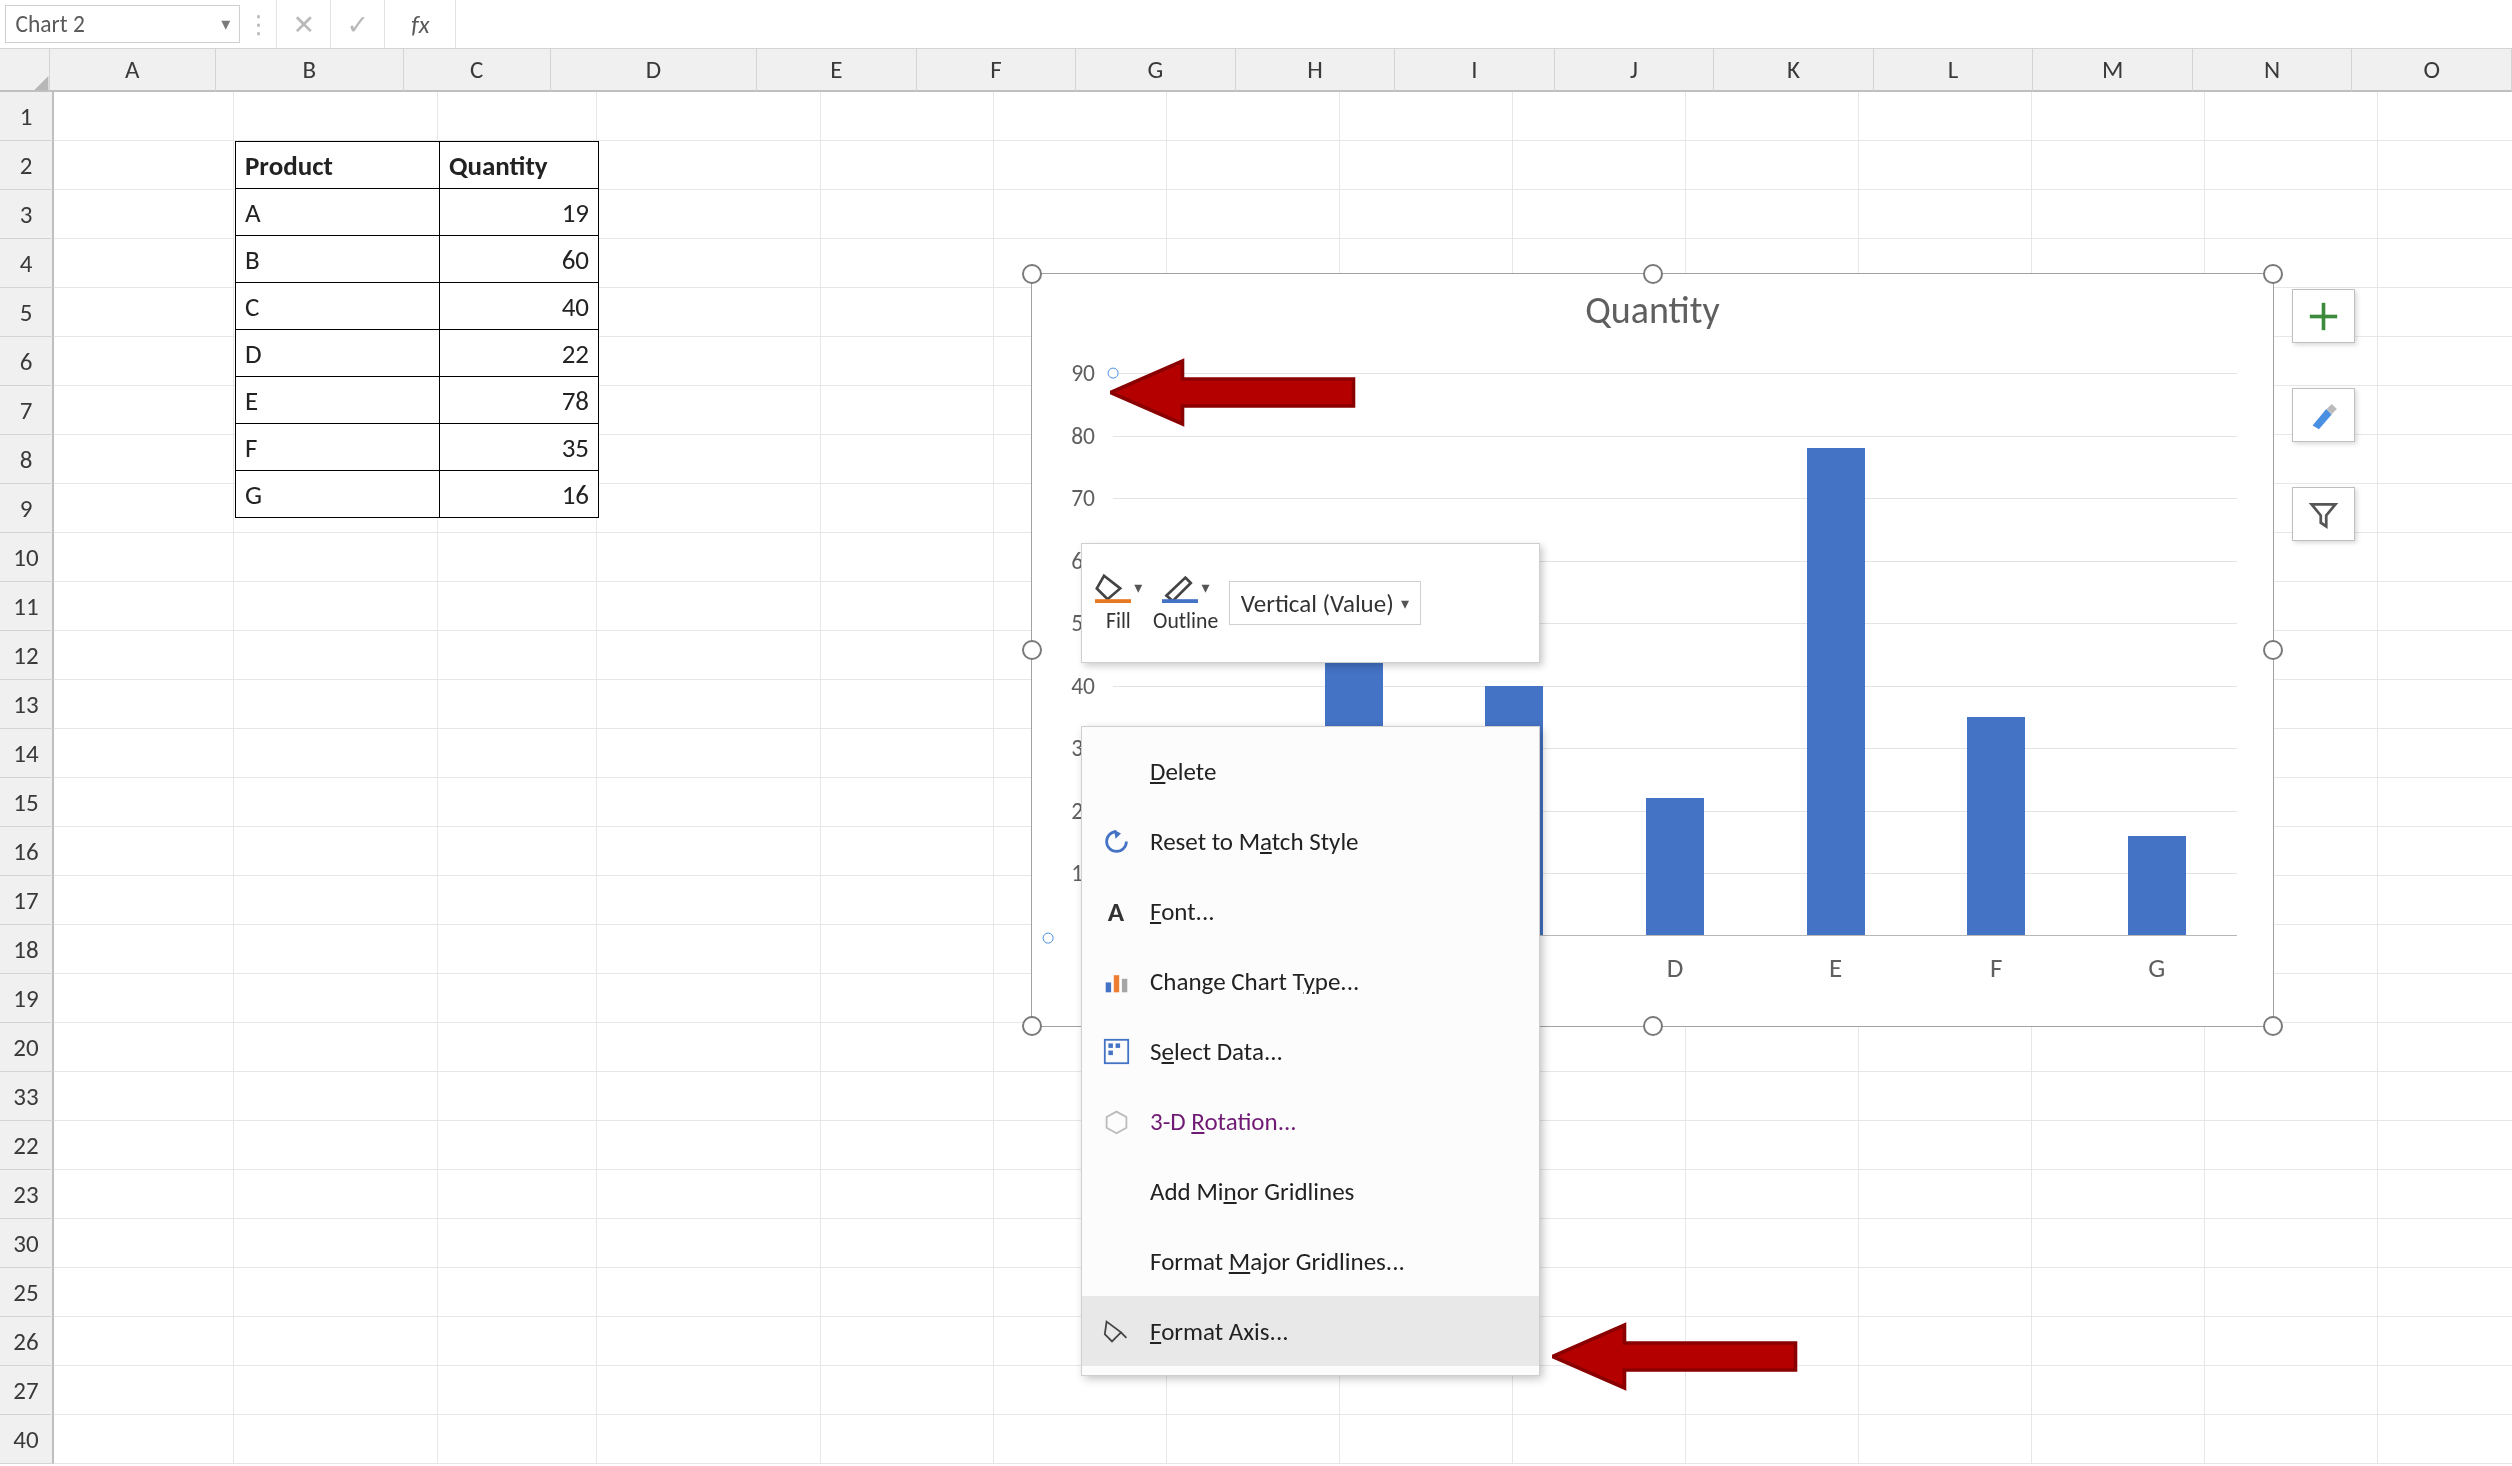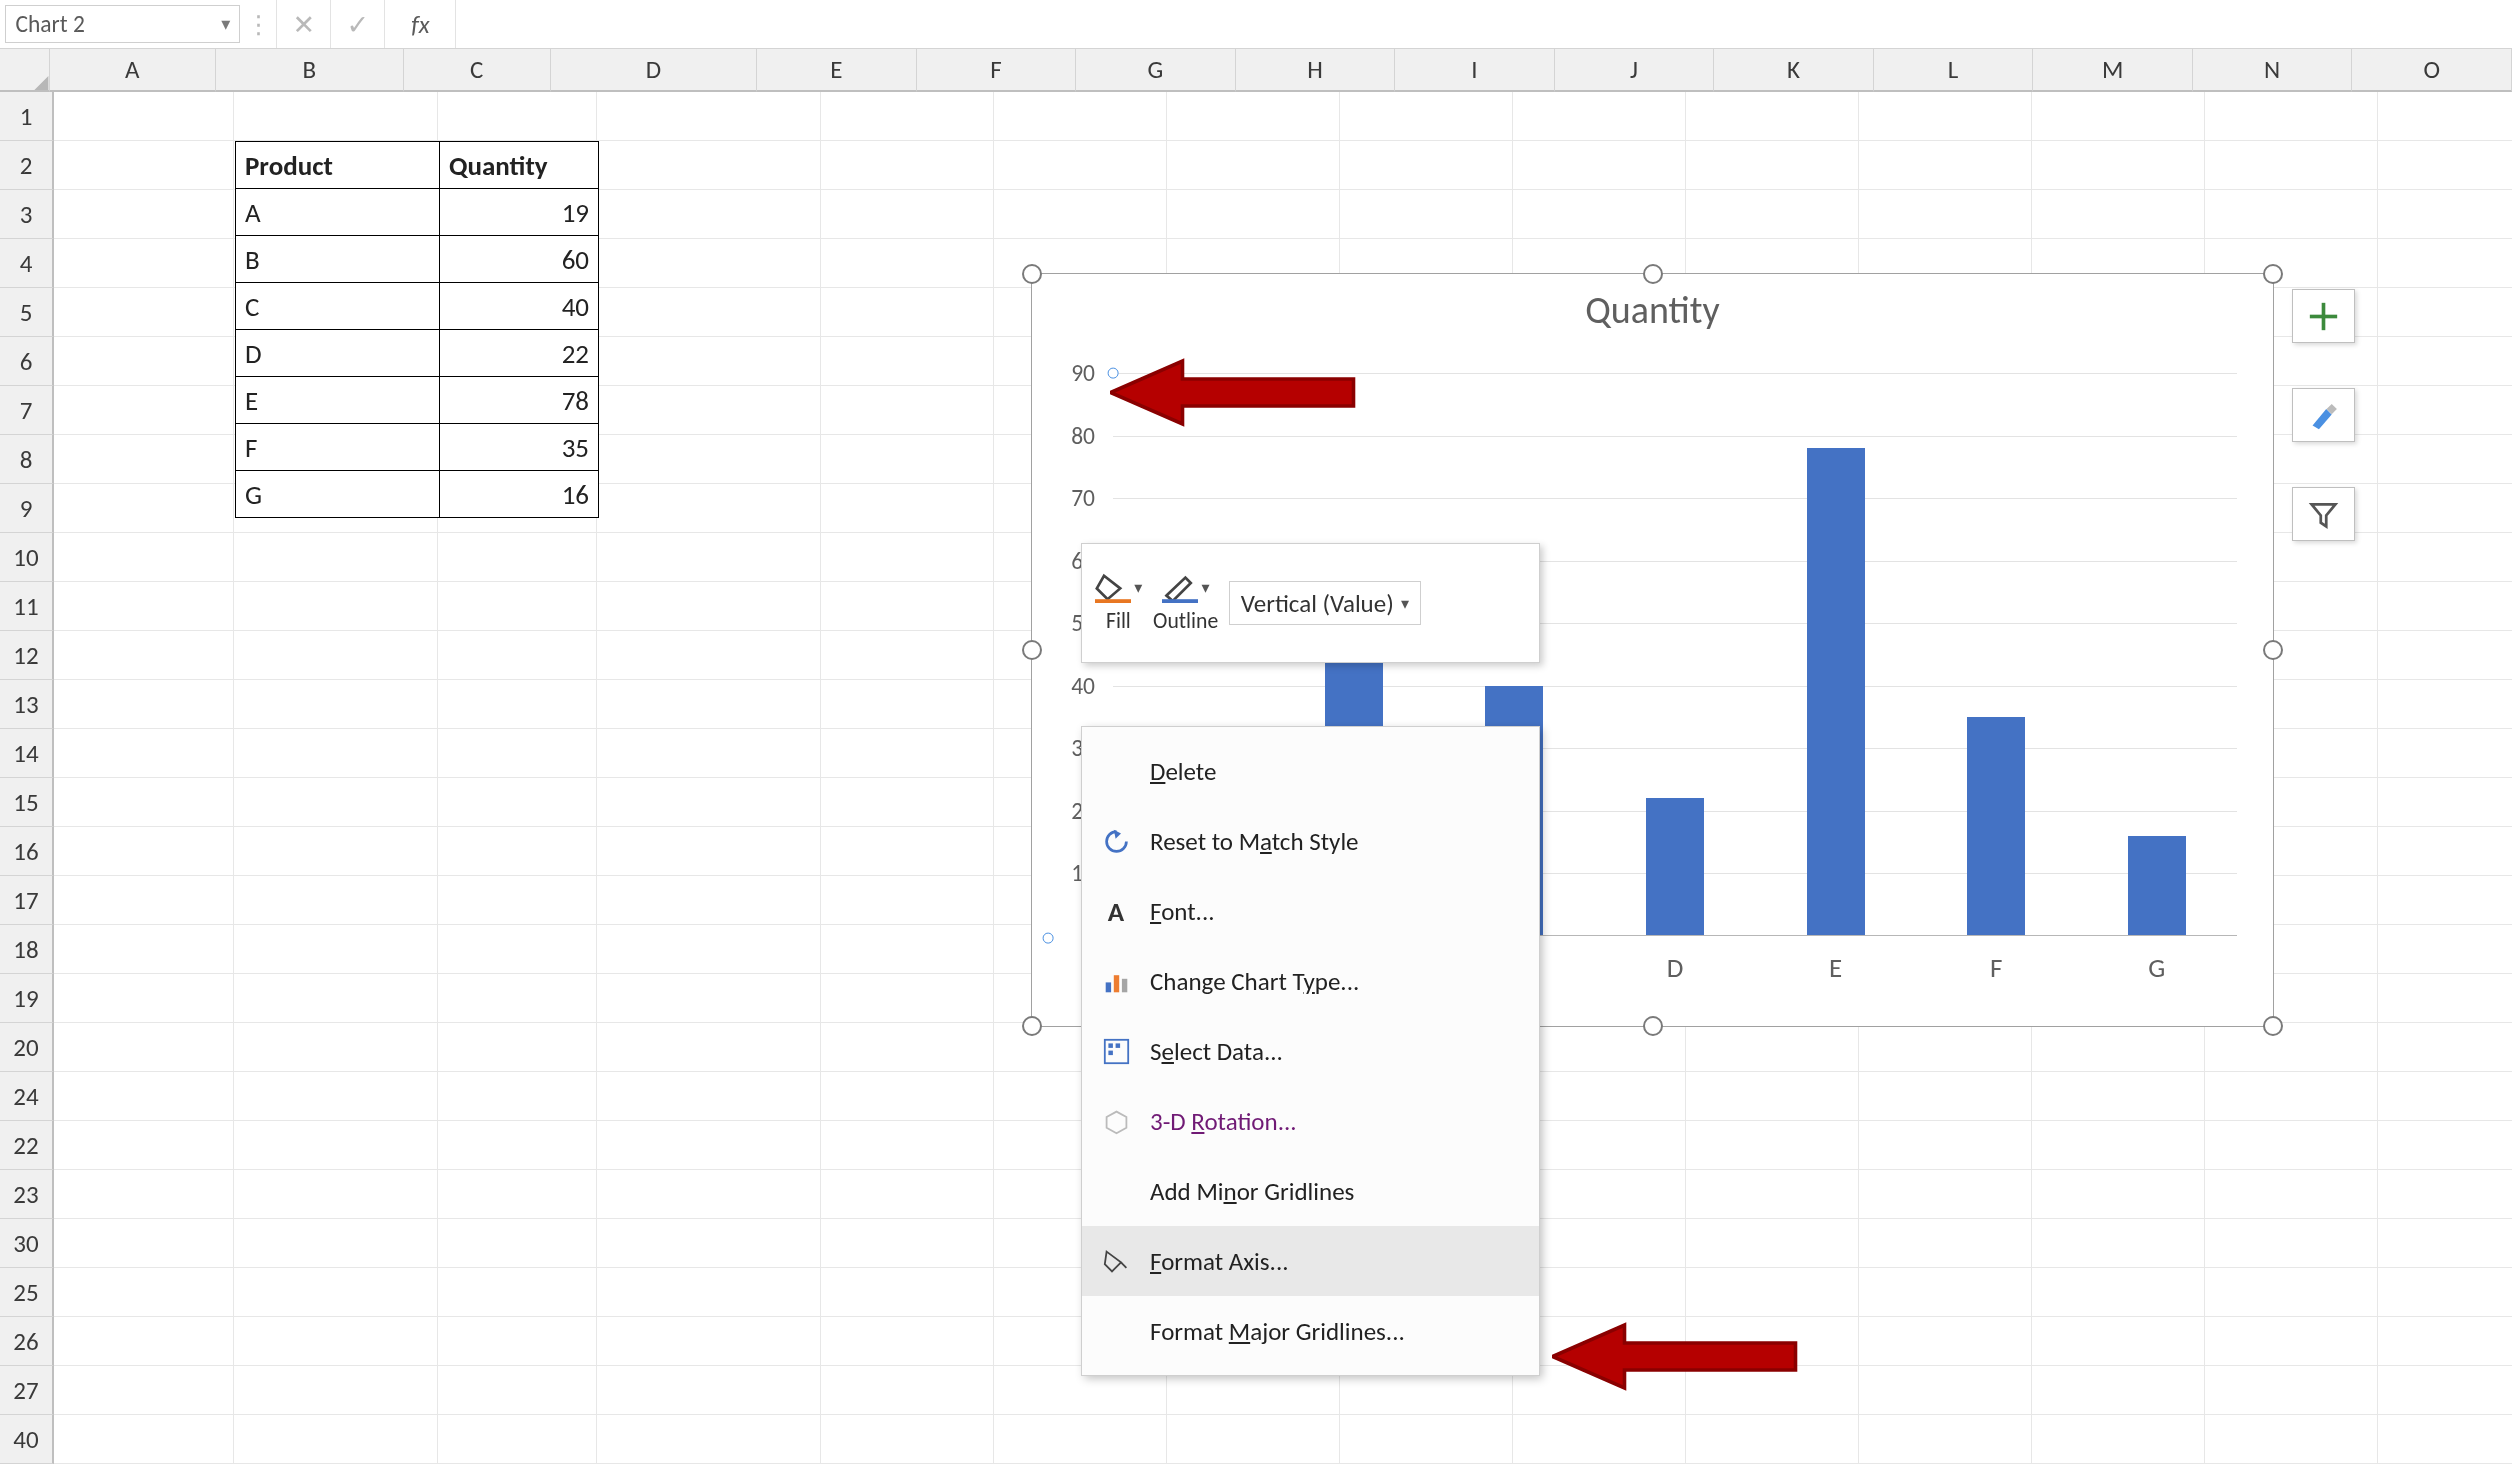--- a/index.html
+++ b/index.html
@@ -123,21 +123,21 @@
       <div class="row-h">11</div>
       <div class="row-h">12</div>
       <div class="row-h">13</div>
       <div class="row-h">14</div>
       <div class="row-h">15</div>
       <div class="row-h">16</div>
       <div class="row-h">17</div>
       <div class="row-h">18</div>
       <div class="row-h">19</div>
       <div class="row-h">20</div>
-      <div class="row-h">24</div>
+      <div class="row-h">33</div>
       <div class="row-h">22</div>
       <div class="row-h">23</div>
       <div class="row-h">30</div>
       <div class="row-h">25</div>
       <div class="row-h">26</div>
       <div class="row-h">27</div>
       <div class="row-h">40</div>
     </div>
   <div class="cells" id="cells">
       <div class="cell-row">
@@ -796,33 +796,33 @@
           <svg width="27" height="27" viewBox="0 0 30 30">
             <polygon points="4,10 15,4 26,10 26,22 15,28 4,22" fill="none" stroke="#bbb" stroke-width="2"></polygon>
           </svg>
         </div>
         <div class="ctx-label">3-D <u>R</u>otation...</div>
       </div>
       <div class="ctx-item">
         <div class="ctx-icon"></div>
         <div class="ctx-label">Add Mi<u>n</u>or Gridlines</div>
       </div>
+      <div class="ctx-item">
+        <div class="ctx-icon"></div>
+        <div class="ctx-label">Format <u>M</u>ajor Gridlines...</div>
+      </div>
       <div class="ctx-item highlight">
         <div class="ctx-icon">
           <svg width="27" height="27" viewBox="0 0 30 30">
             <polygon points="4,4 20,16 10,26 2,18" fill="none" stroke="#444" stroke-width="2"></polygon>
             <path d="M20 16 L26 22" stroke="#444" stroke-width="2"></path>
           </svg>
         </div>
         <div class="ctx-label"><u>F</u>ormat Axis...</div>
       </div>
-      <div class="ctx-item">
-        <div class="ctx-icon"></div>
-        <div class="ctx-label">Format <u>M</u>ajor Gridlines...</div>
-      </div>
     </div>
 
   <svg class="arrow" style="top:303px;left:1110px" width="253" height="81" viewBox="0 0 280 90">
     <polygon points="0,45 80,10 80,30 270,30 270,60 80,60 80,80" fill="#b50000" stroke="#8a0000" stroke-width="4"></polygon>
   </svg>
   <svg class="arrow" style="top:1267px;left:1552px" width="253" height="81" viewBox="0 0 280 90">
     <polygon points="0,45 80,10 80,30 270,30 270,60 80,60 80,80" fill="#b50000" stroke="#8a0000" stroke-width="4"></polygon>
   </svg>
 
 </div>

